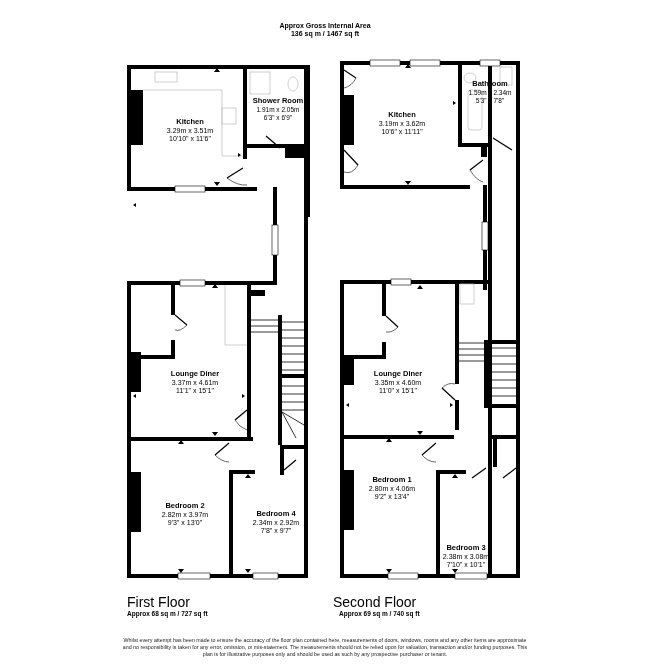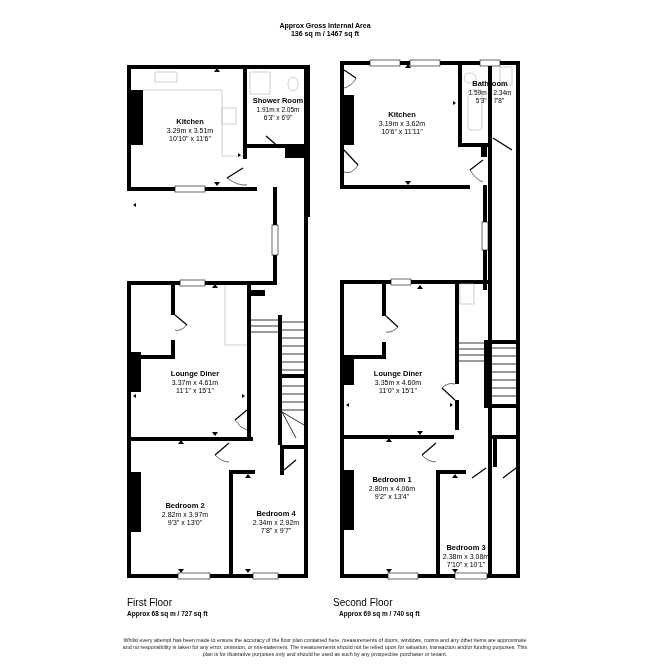--- a/index.html
+++ b/index.html
@@ -1,21 +1,21 @@
 <!DOCTYPE html>
 <html><head>
 <meta charset="utf-8">
 <style>
   html, body { margin:0; padding:0; background:#fff; }
   body { width:650px; height:666px; position:relative; overflow:hidden; font-family:"Liberation Sans", sans-serif; color:#000; }
   .hdr { position:absolute; left:0; width:650px; text-align:center; font-weight:bold; font-size:7px; line-height:8px; }
   svg { position:absolute; left:0; top:0; }
   .room { position:absolute; text-align:center; font-size:7px; line-height:8.5px; white-space:nowrap; }
   .room .nm { font-weight:bold; font-size:7.5px; }
-  .floor-title { position:absolute; font-size:10px; line-height:11px; }
+  .floor-title { position:absolute; font-size:14px; line-height:11px; }
   .floor-area { position:absolute; font-size:6.5px; font-weight:bold; line-height:8px; }
   .disclaimer { position:absolute; left:120px; width:410px; top:637px; font-size:5.3px; line-height:6.8px; text-align:center; color:#222; }
 </style>
 </head>
 <body>
 
 <div class="hdr" style="top:22px;">Approx Gross Internal Area</div>
 <div class="hdr" style="top:30px;">136 sq m / 1467 sq ft</div>
 
 <svg width="650" height="666" viewBox="0 0 650 666">

